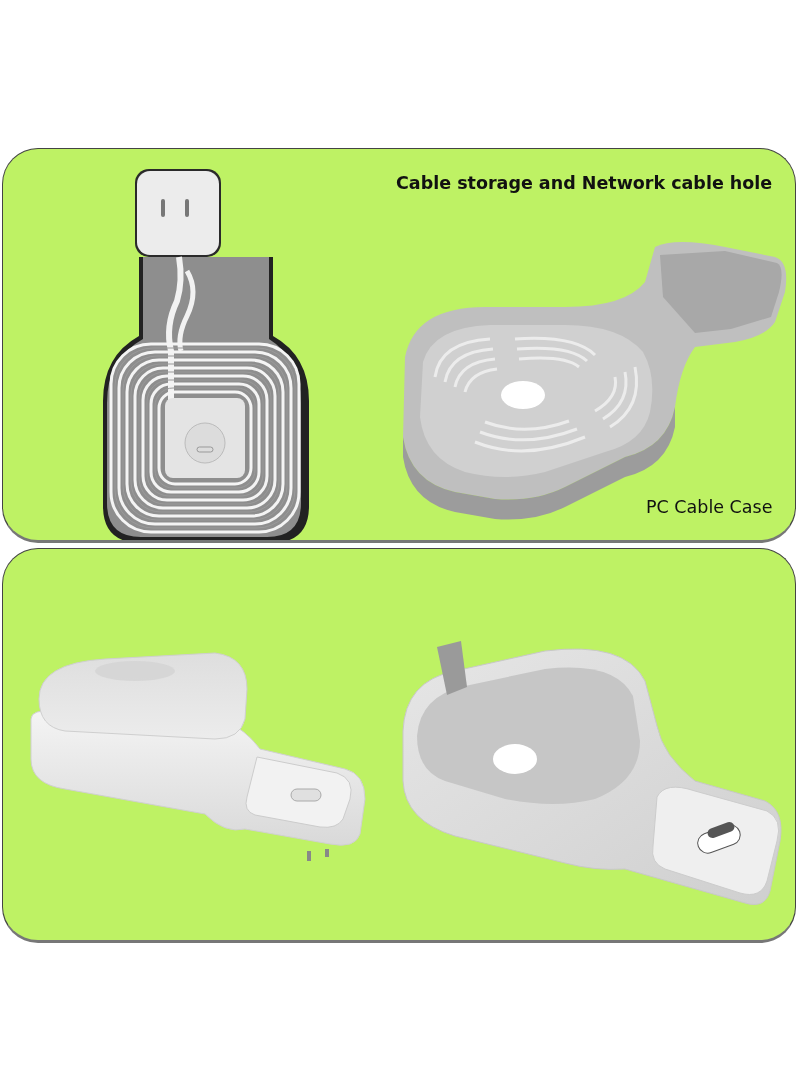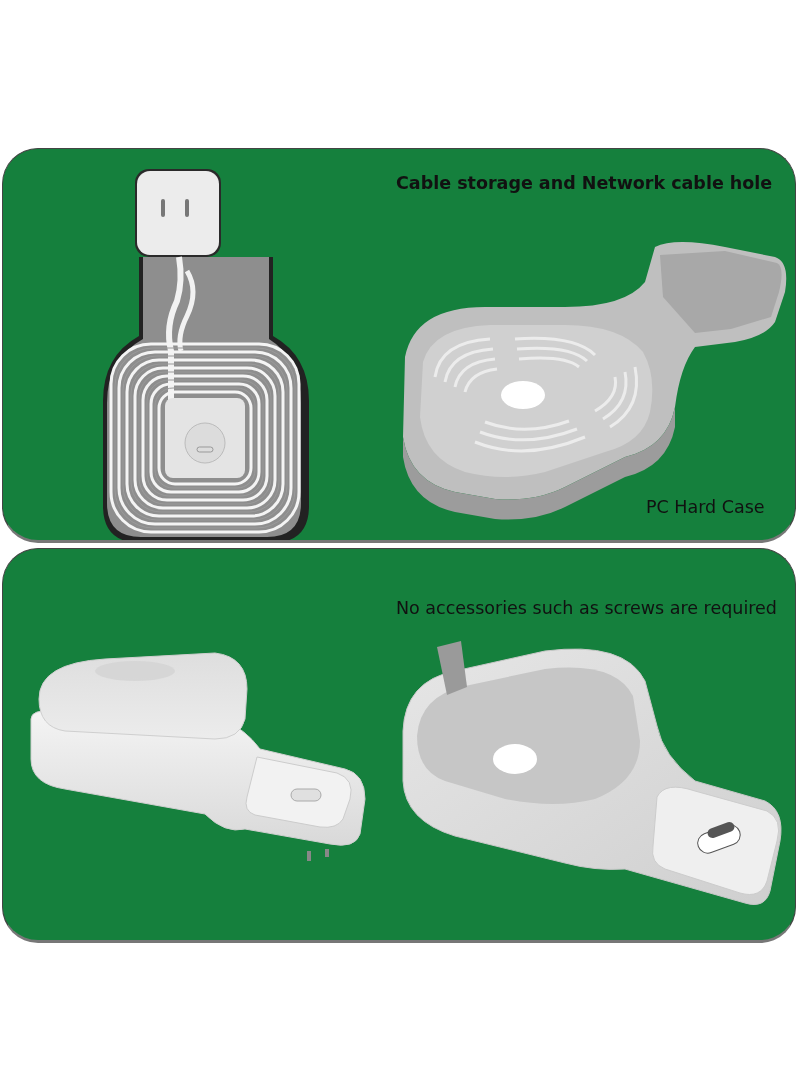--- a/index.html
+++ b/index.html
@@ -1,19 +1,19 @@
 <!DOCTYPE html>
 <html><head>
 <meta charset="utf-8">
 <style>
   html, body { margin:0; padding:0; }
   body { width:800px; height:1090px; background:#ffffff; position:relative; overflow:hidden;
          font-family:"DejaVu Sans", sans-serif; color:#111; }
   .panel { position:absolute; left:2px; width:794px; box-sizing:border-box;
-           border:1.5px solid #444; border-bottom:3px solid #777; border-radius:36px; background:#15803d; overflow:hidden; }
+           border:1.5px solid #444; border-bottom:3px solid #777; border-radius:36px; background:#bef264; overflow:hidden; }
   #panel-top { top:148px; height:395px; }
   #panel-bottom { top:548px; height:395px; }
   .heading { position:absolute; font-weight:bold; font-size:17.5px; white-space:nowrap; color:#111; }
   .sub { position:absolute; font-size:17.5px; white-space:nowrap; color:#111; }
   svg { position:absolute; }
 </style>
 </head>
 <body>
 
 <div class="panel" id="panel-top">
@@ -82,26 +82,25 @@
       <path d="M240 130 Q248 170 215 190"></path>
       <path d="M230 135 Q236 165 208 182"></path>
       <path d="M220 140 Q224 160 200 174"></path>
       <path d="M80 205 Q130 225 190 200"></path>
       <path d="M85 195 Q130 212 182 192"></path>
       <path d="M90 185 Q130 200 174 184"></path>
     </g>
     <ellipse cx="128" cy="158" rx="22" ry="14" fill="#ffffff"></ellipse>
   </svg>
 
-  <div class="sub" style="left:643px;top:348px">PC Hard Case</div>
+  <div class="sub" style="left:643px;top:348px">PC Cable Case</div>
 </div>
 
 <div class="panel" id="panel-bottom">
 
-  <div class="sub" style="left:393px;top:49px">No accessories such as screws are required</div>
 
   <svg style="left:22px;top:90px" width="360" height="230" viewBox="0 0 360 230">
     <defs>
       <linearGradient id="gBase" x1="0" y1="0" x2="0" y2="1">
         <stop offset="0" stop-color="#f4f4f4"></stop>
           <stop offset="1" stop-color="#d9d9d9"></stop>
       </linearGradient>
       <linearGradient id="gTop" x1="0" y1="0" x2="0" y2="1">
         <stop offset="0" stop-color="#dedede"></stop>
           <stop offset="1" stop-color="#ececec"></stop>

